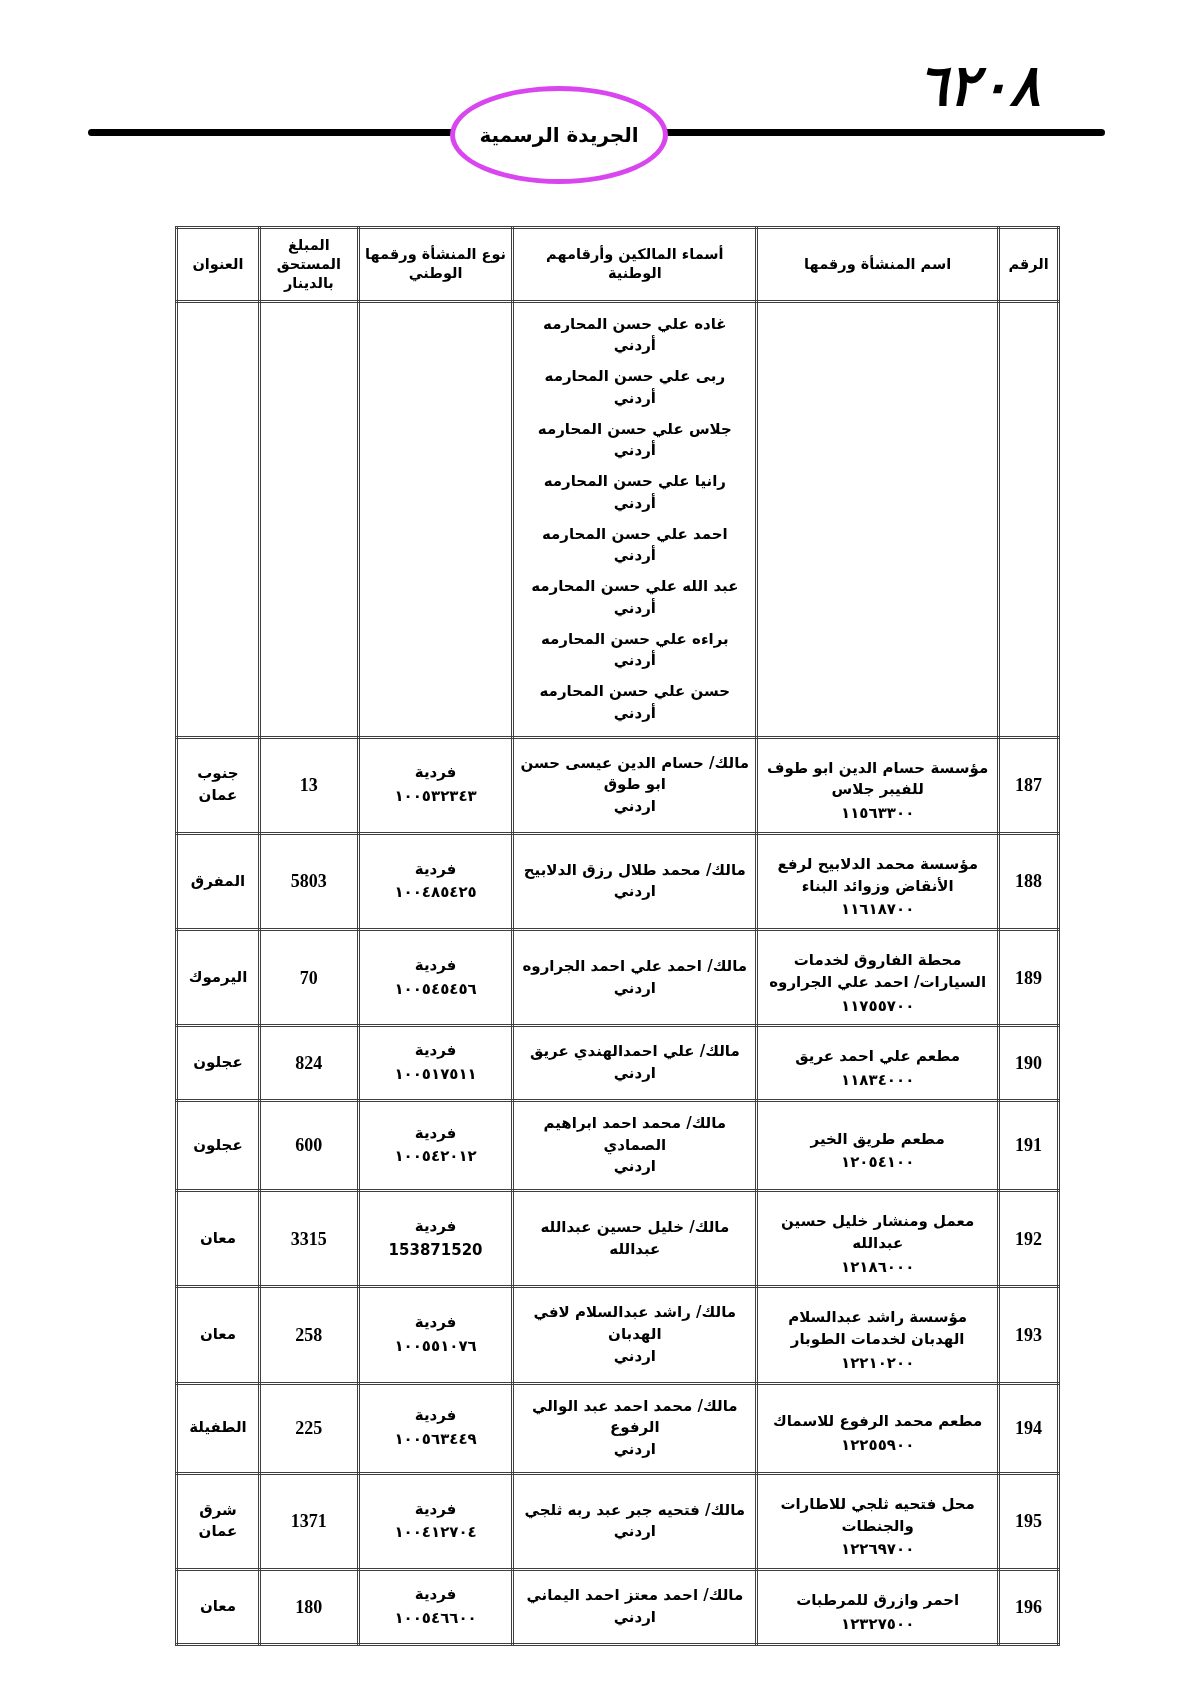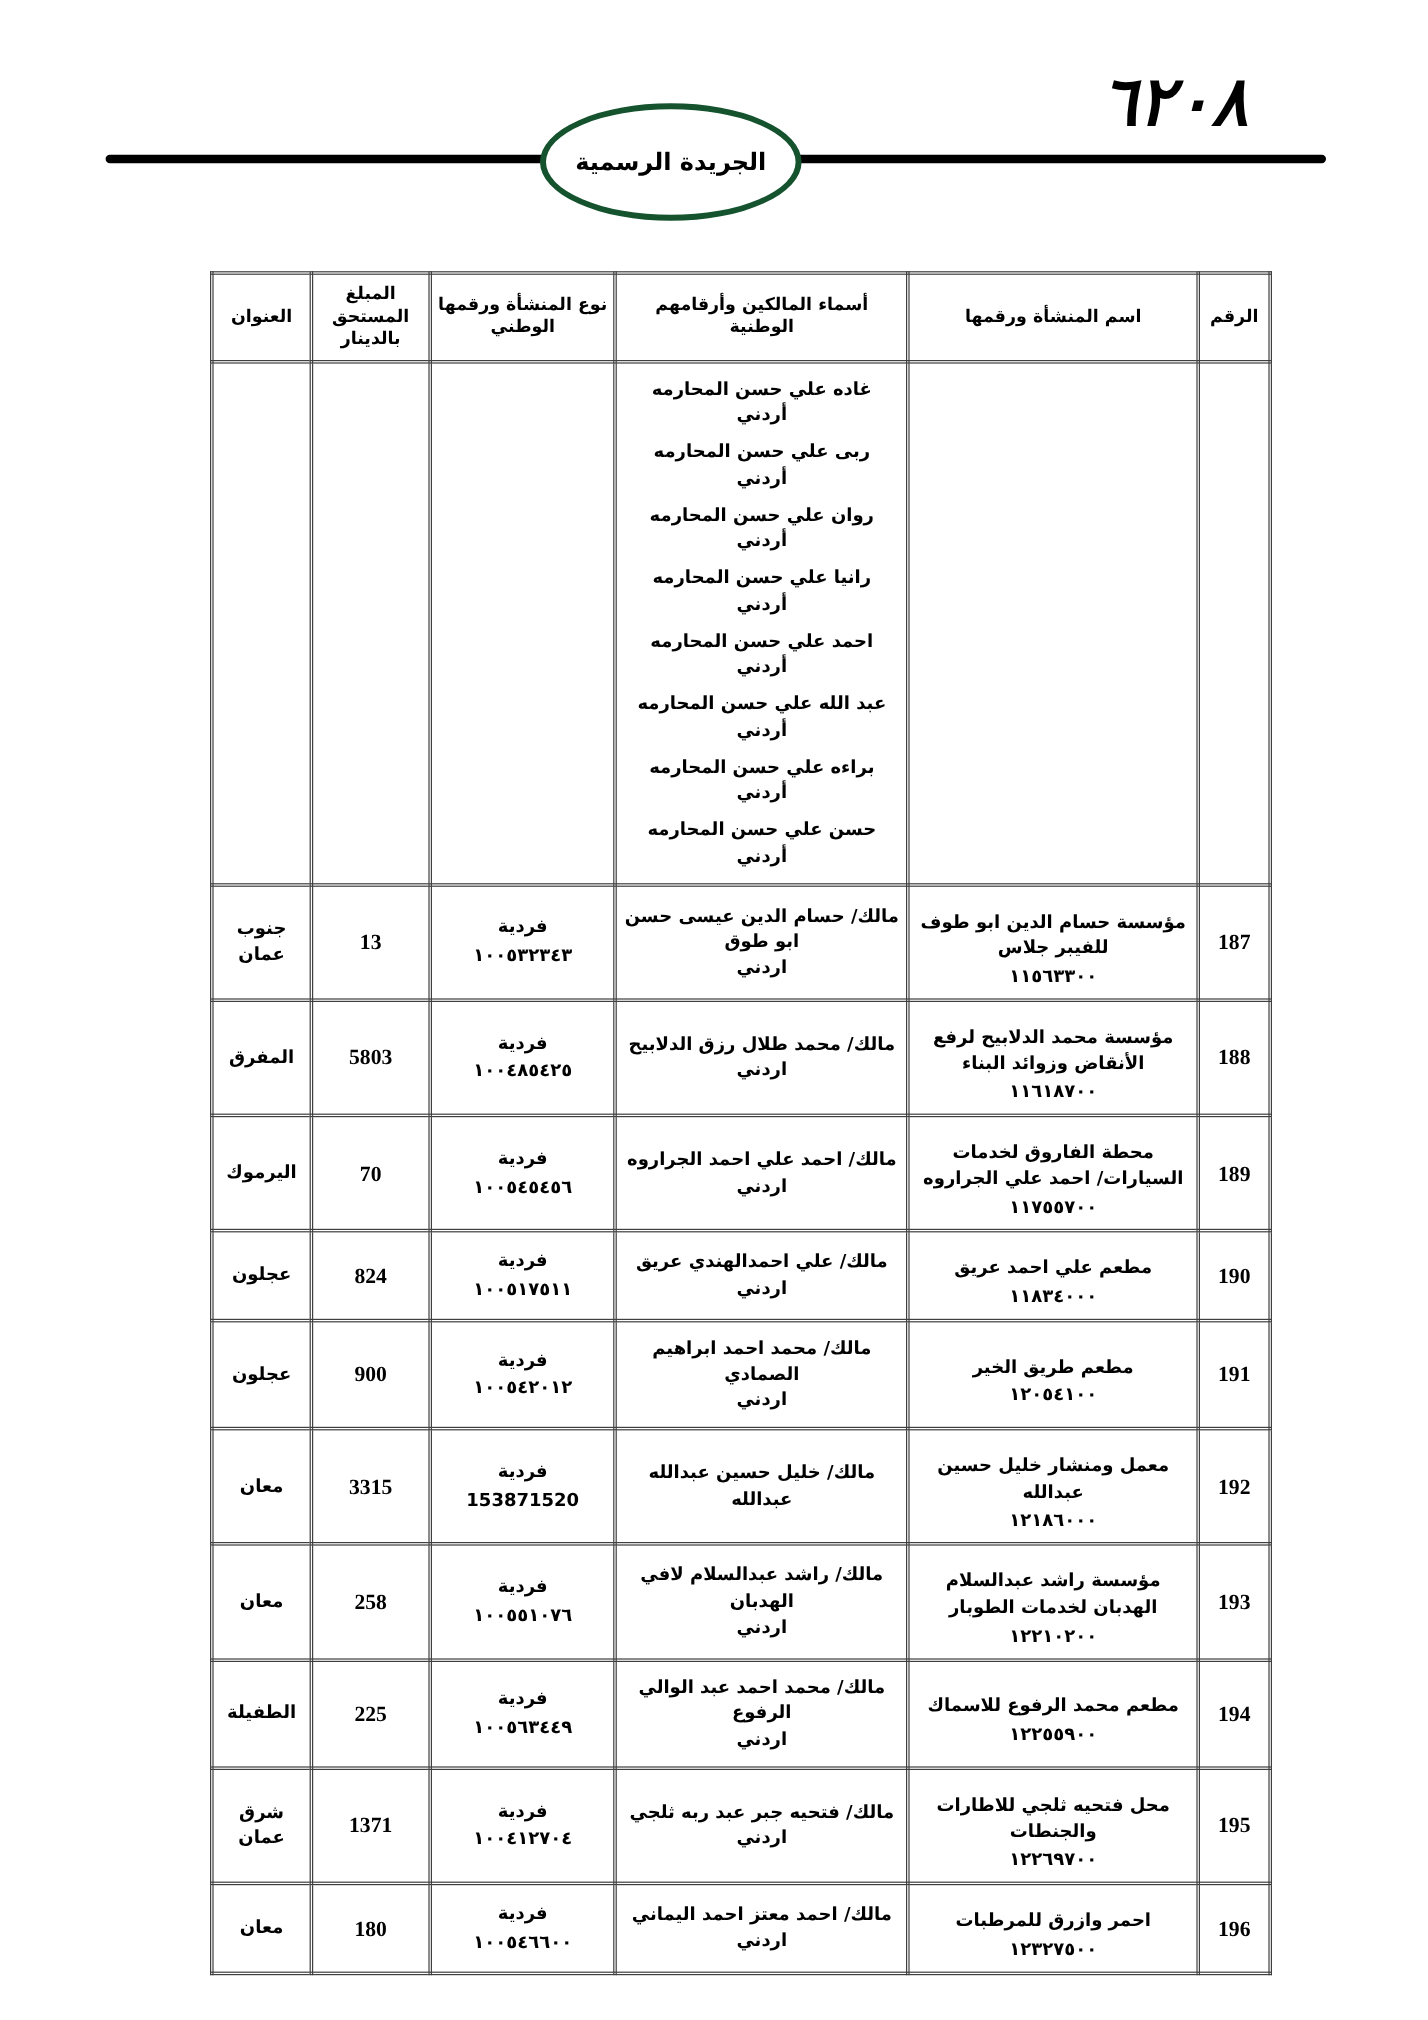--- a/index.html
+++ b/index.html
@@ -33,21 +33,21 @@
     height:7px;
     background:#000;
     border-radius:4px;
   }
   .oval{
     position:absolute;
     top:86px;
     left:450px;
     width:208px;
     height:88px;
-    border:5px solid #14532d;
+    border:5px solid #d946ef;
     border-radius:50%;
     background:#fff;
     display:flex;
     align-items:center;
     justify-content:center;
   }
   .oval span{font-size:20px;font-weight:bold;}
 
   
   table.gazette{
@@ -122,21 +122,21 @@
           <td class="c-own">
             <div class="owner-group">
               <div class="owner-line">غاده علي حسن المحارمه</div>
               <div class="owner-line">أردني</div>
             </div>
             <div class="owner-group">
               <div class="owner-line">ربى علي حسن المحارمه</div>
               <div class="owner-line">أردني</div>
             </div>
             <div class="owner-group">
-              <div class="owner-line">روان علي حسن المحارمه</div>
+              <div class="owner-line">جلاس علي حسن المحارمه</div>
               <div class="owner-line">أردني</div>
             </div>
             <div class="owner-group">
               <div class="owner-line">رانيا علي حسن المحارمه</div>
               <div class="owner-line">أردني</div>
             </div>
             <div class="owner-group">
               <div class="owner-line">احمد علي حسن المحارمه</div>
               <div class="owner-line">أردني</div>
             </div>
@@ -242,21 +242,21 @@
           <td class="c-own">
             <div class="owner-group">
               <div class="owner-line">مالك/ محمد احمد ابراهيم الصمادي</div>
               <div class="owner-line">اردني</div>
             </div>
           </td>
           <td class="c-type">
             <div>فردية</div>
             <div class="cell-number">١٠٠٥٤٢٠١٢</div>
           </td>
-          <td class="c-amt">900</td>
+          <td class="c-amt">600</td>
           <td class="c-addr">عجلون</td>
         </tr>
         <tr>
           <td class="c-num">192</td>
           <td class="c-est">
             <div class="est-name">معمل ومنشار خليل حسين عبدالله</div>
             <div class="cell-number">١٢١٨٦٠٠٠</div>
           </td>
           <td class="c-own">
             <div class="owner-group">

